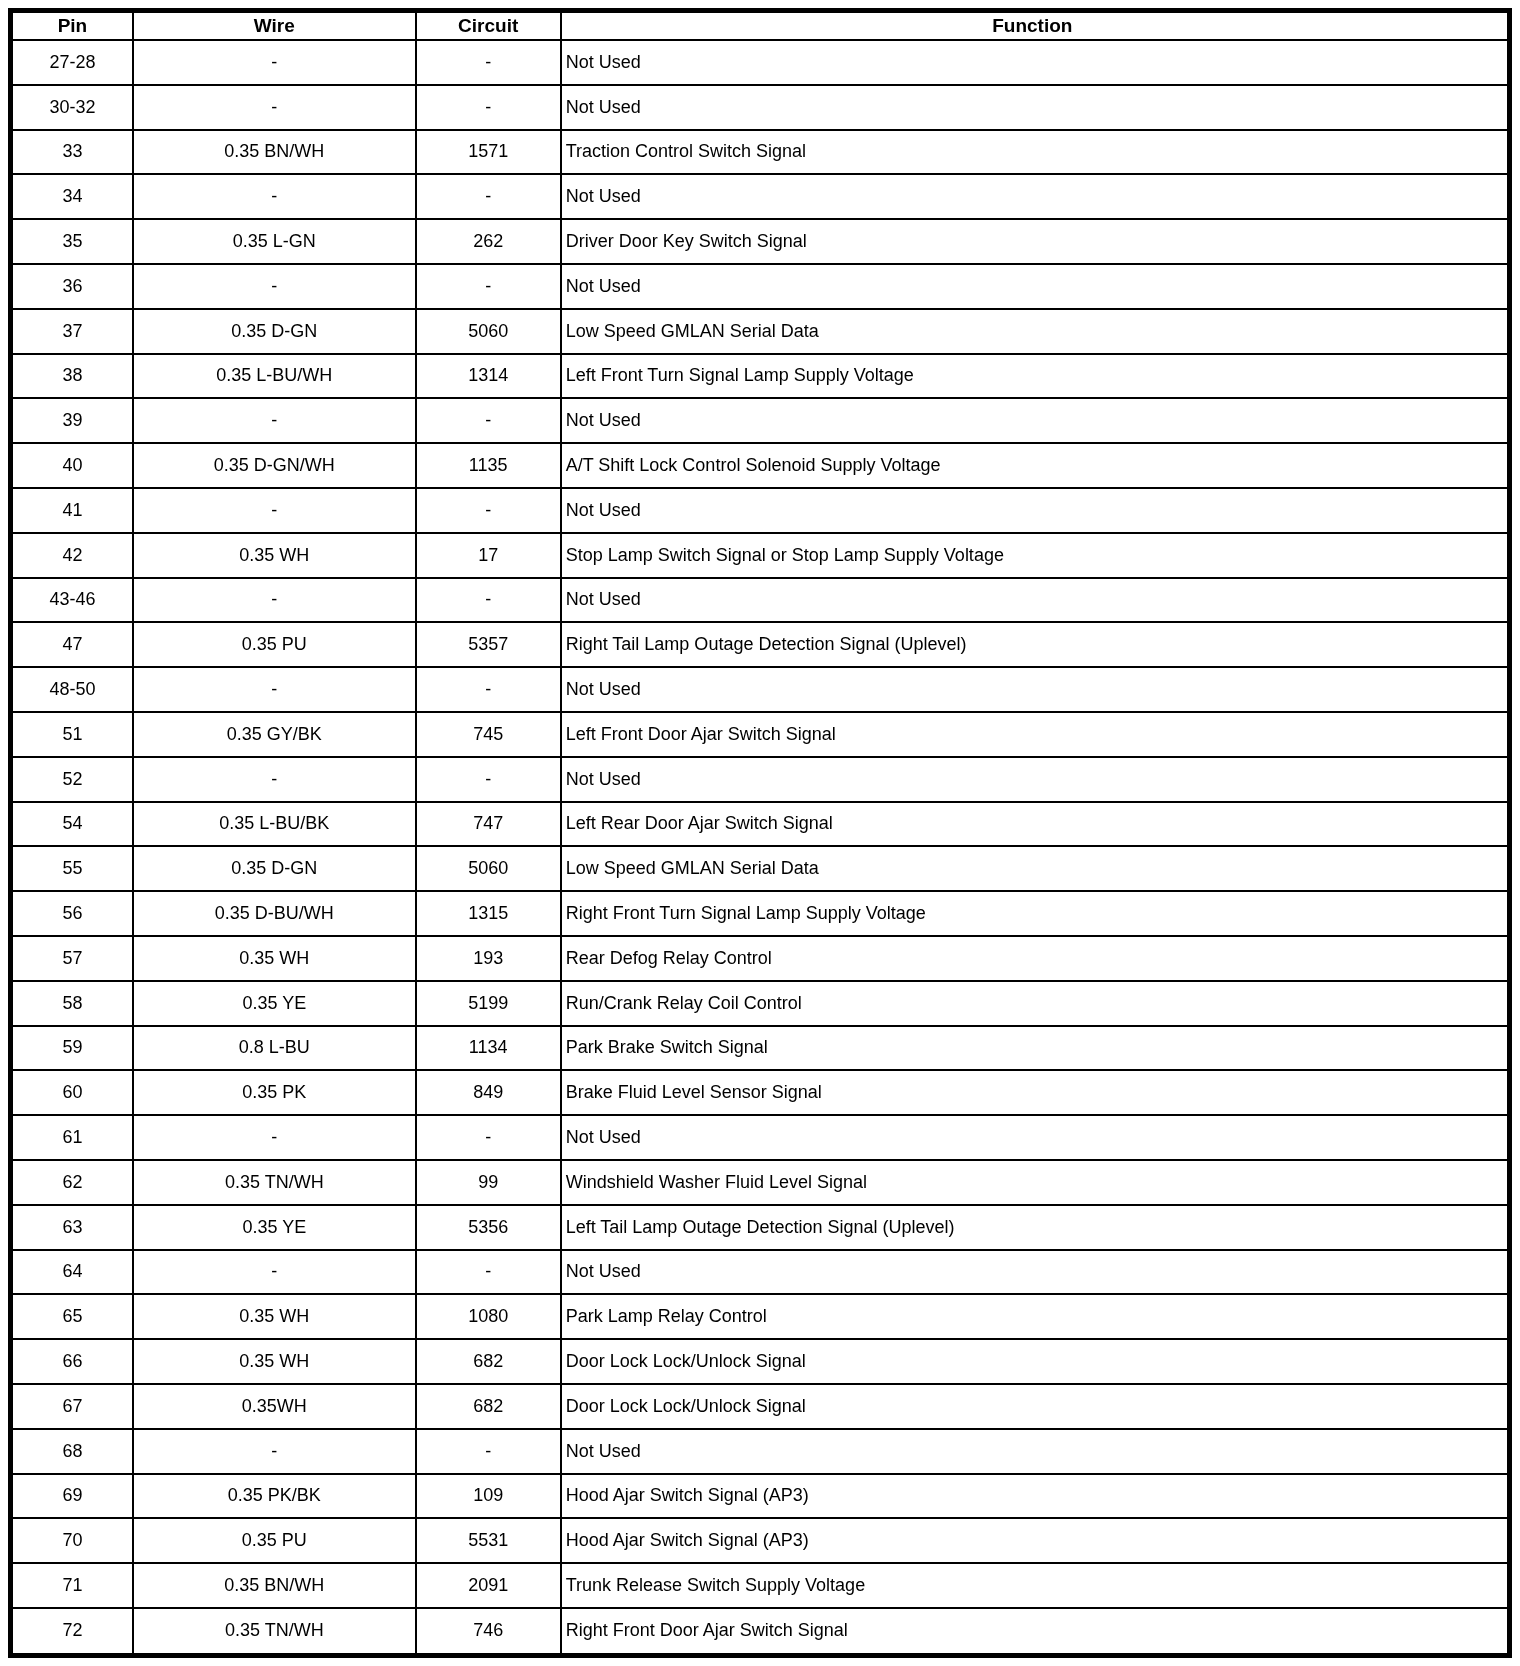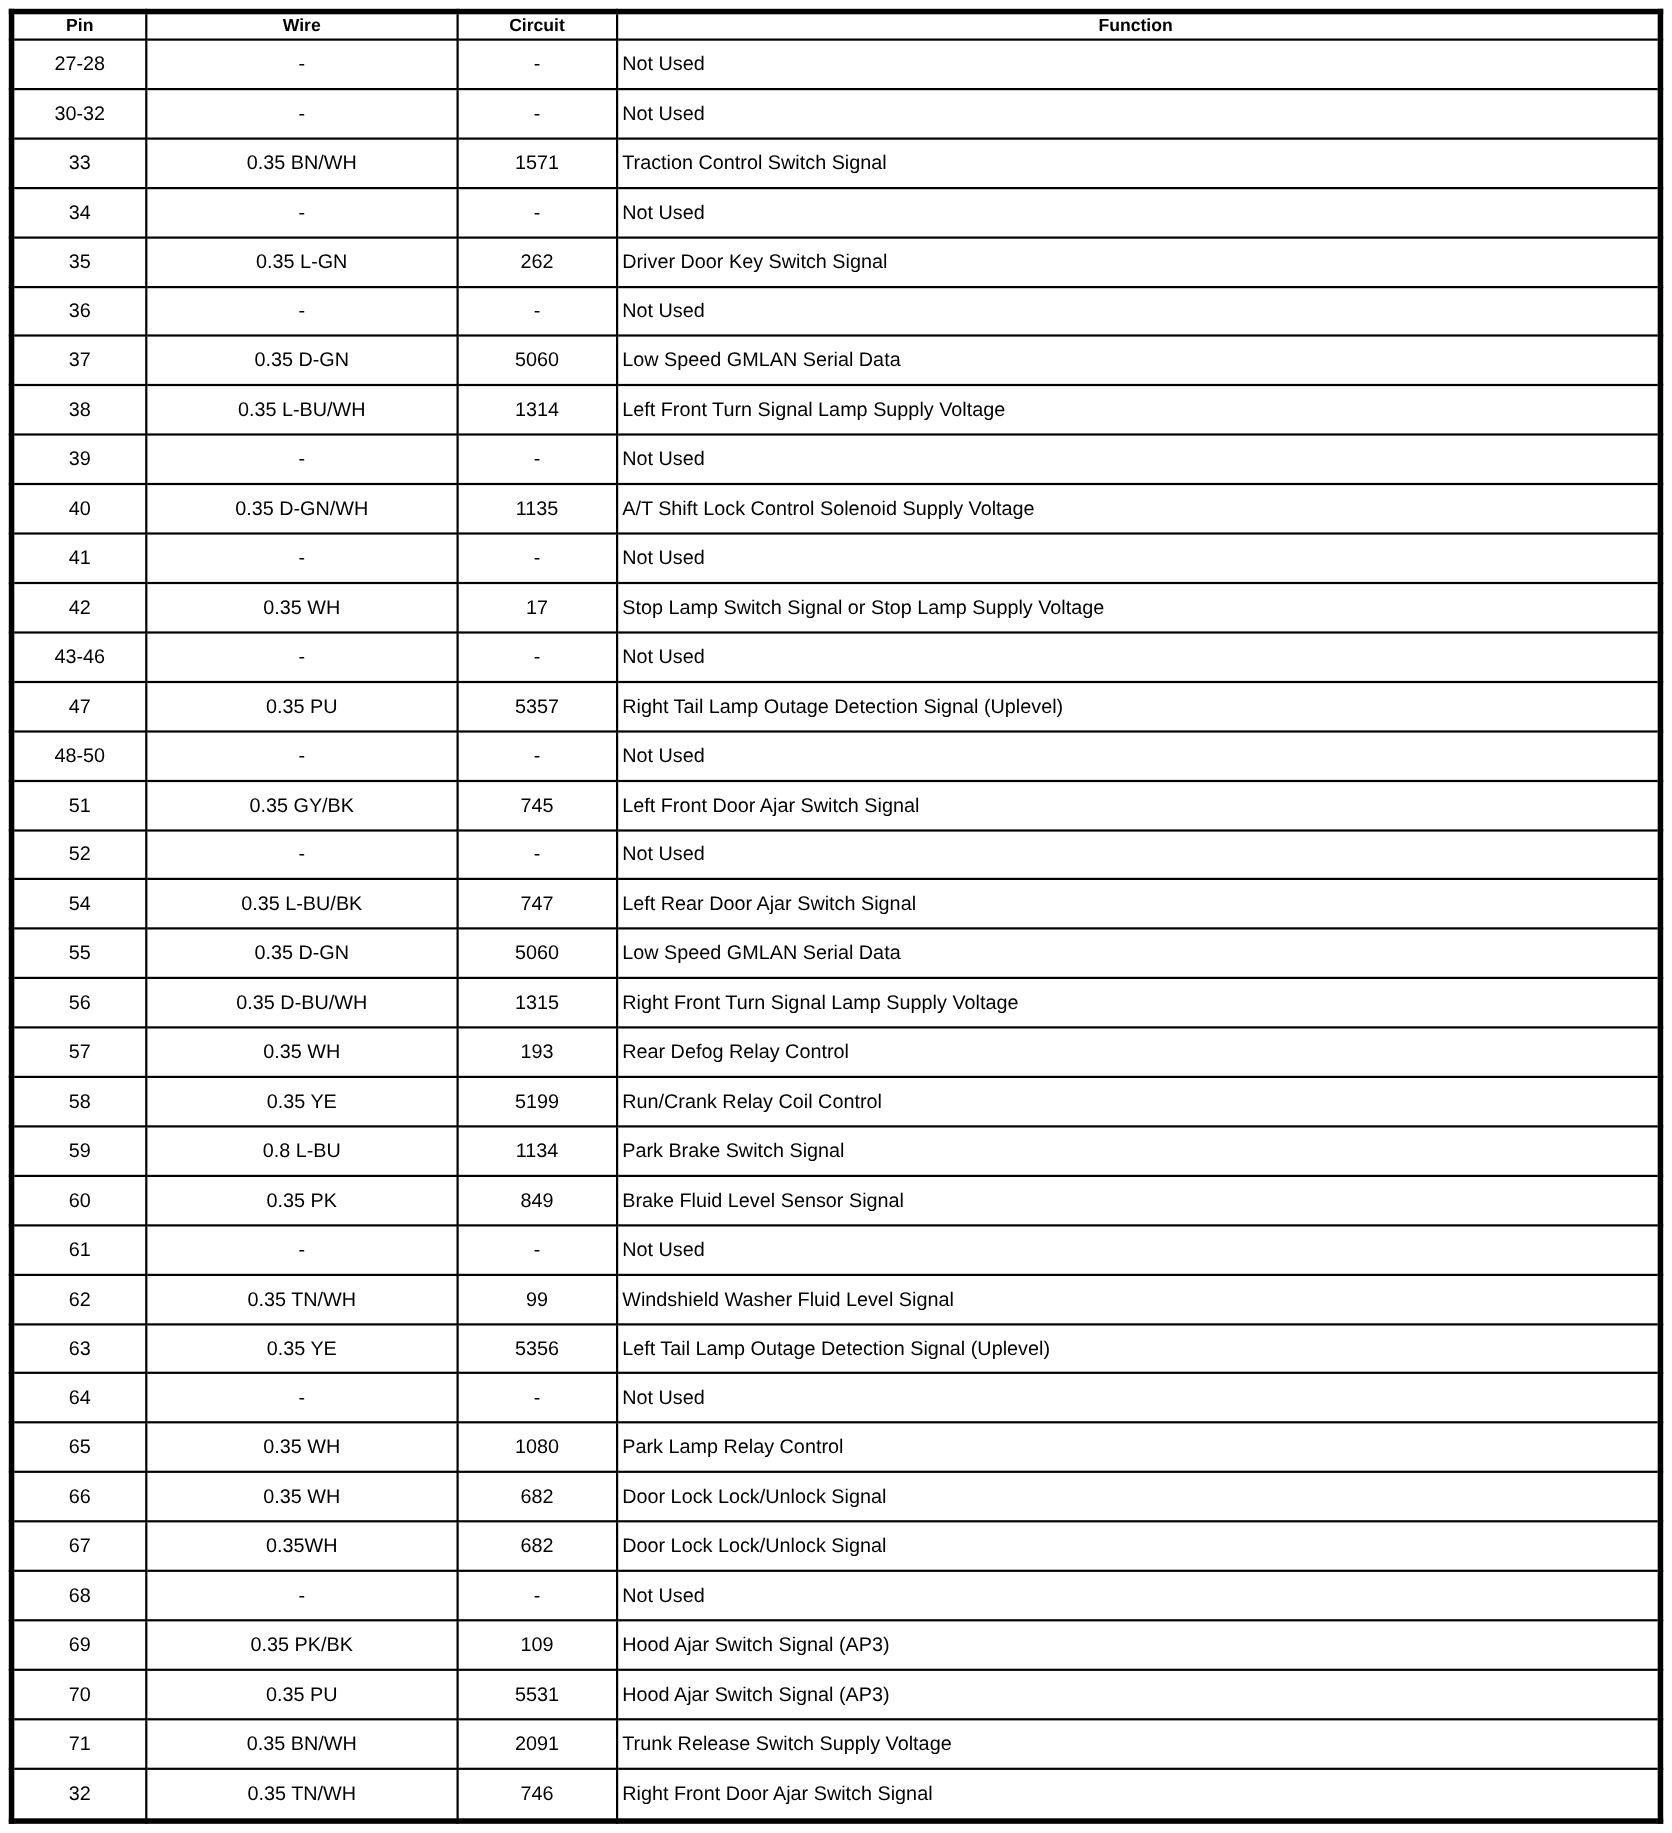--- a/index.html
+++ b/index.html
@@ -26,21 +26,21 @@
   table.pinout td {
     border: 2px solid #000000;
     font-family: "Liberation Sans", sans-serif;
     color: #000000;
     overflow: hidden;
     white-space: nowrap;
     padding: 2px 4px;
     vertical-align: middle;
   }
   table.pinout th {
-    font-size: 16px;
+    font-size: 19px;
     font-weight: bold;
     text-align: center;
   }
   table.pinout td {
     font-size: 18px;
     font-weight: normal;
   }
   .col-0 { width: 7.4%;  text-align: center; }
   .col-1 { width: 18.2%; text-align: center; }
   .col-2 { width: 9.0%;  text-align: center; }
@@ -264,20 +264,20 @@
           <td class="col-2">5531</td>
           <td class="col-3">Hood Ajar Switch Signal (AP3)</td>
         </tr>
         <tr>
           <td class="col-0">71</td>
           <td class="col-1">0.35 BN/WH</td>
           <td class="col-2">2091</td>
           <td class="col-3">Trunk Release Switch Supply Voltage</td>
         </tr>
         <tr>
-          <td class="col-0">32</td>
+          <td class="col-0">72</td>
           <td class="col-1">0.35 TN/WH</td>
           <td class="col-2">746</td>
           <td class="col-3">Right Front Door Ajar Switch Signal</td>
         </tr>
       </tbody>
   </table>
 </div>
 
 </body></html>

